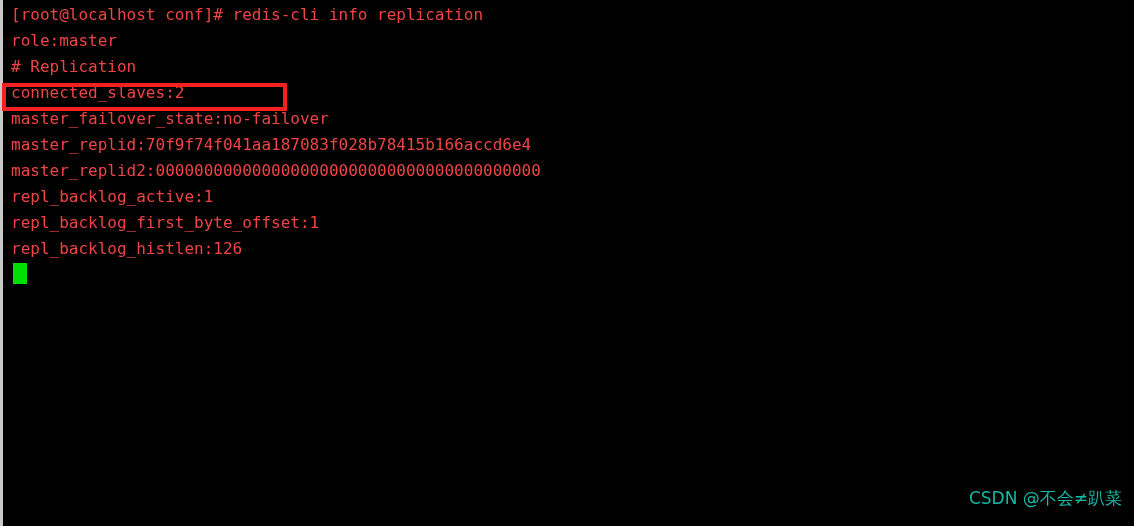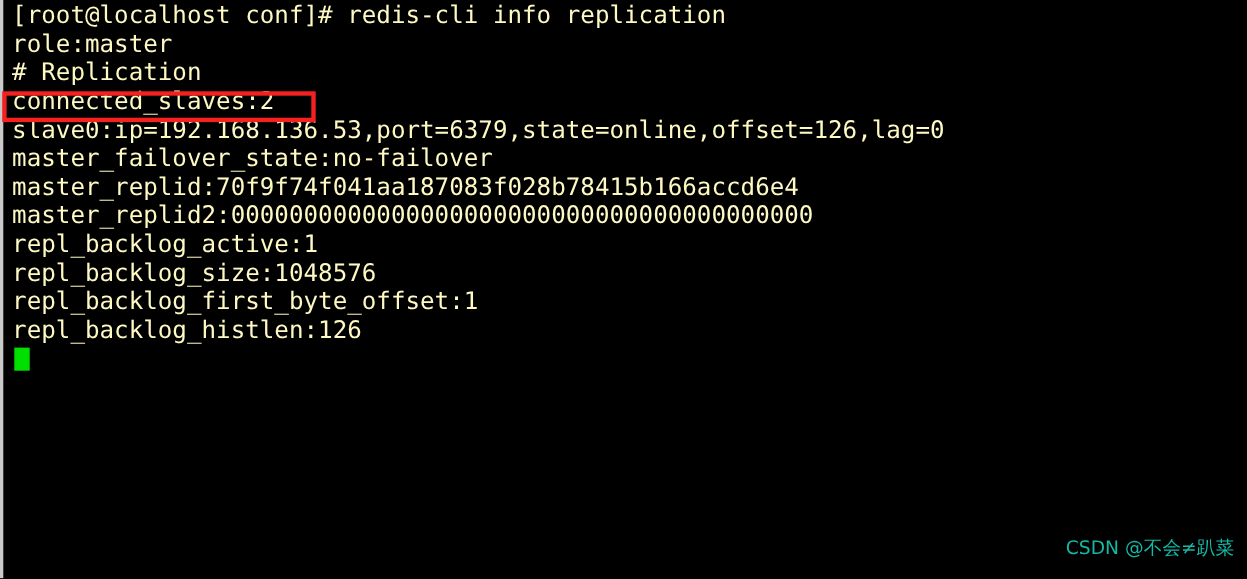--- a/index.html
+++ b/index.html
@@ -26,23 +26,23 @@
   }
   #terminal {
     position: absolute;
     left: 11px;
     top: 2px;
     width: 1120px;
   }
   .line {
     height: 26px;
     line-height: 26px;
-    font-size: 22px;
+    font-size: 16px;
     letter-spacing: 0px;
-    color: #fef9c3;
+    color: #ef4444;
     white-space: pre;
     font-family: "DejaVu Sans Mono", "Liberation Mono", monospace;
   }
   .cursor {
     display: inline-block;
     width: 14px;
     height: 21px;
     background: #00e000;
     vertical-align: -4px;
     margin-left: 2px;
@@ -72,26 +72,24 @@
 
 <div id="screen">
 
   <div id="left-gutter"></div>
 
   <div id="terminal">
     <div class="line">[root@localhost conf]# redis-cli info replication</div>
     <div class="line">role:master</div>
     <div class="line"># Replication</div>
     <div class="line">connected_slaves:2</div>
-    <div class="line">slave0:ip=192.168.136.53,port=6379,state=online,offset=126,lag=0</div>
     <div class="line">master_failover_state:no-failover</div>
     <div class="line">master_replid:70f9f74f041aa187083f028b78415b166accd6e4</div>
     <div class="line">master_replid2:0000000000000000000000000000000000000000</div>
     <div class="line">repl_backlog_active:1</div>
-    <div class="line">repl_backlog_size:1048576</div>
     <div class="line">repl_backlog_first_byte_offset:1</div>
     <div class="line">repl_backlog_histlen:126</div>
     <div class="line"><span class="cursor"></span></div>
   </div>
 
   <div id="highlight-box"></div>
 
   <div id="watermark">CSDN @不会≠趴菜</div>
 
 </div>

